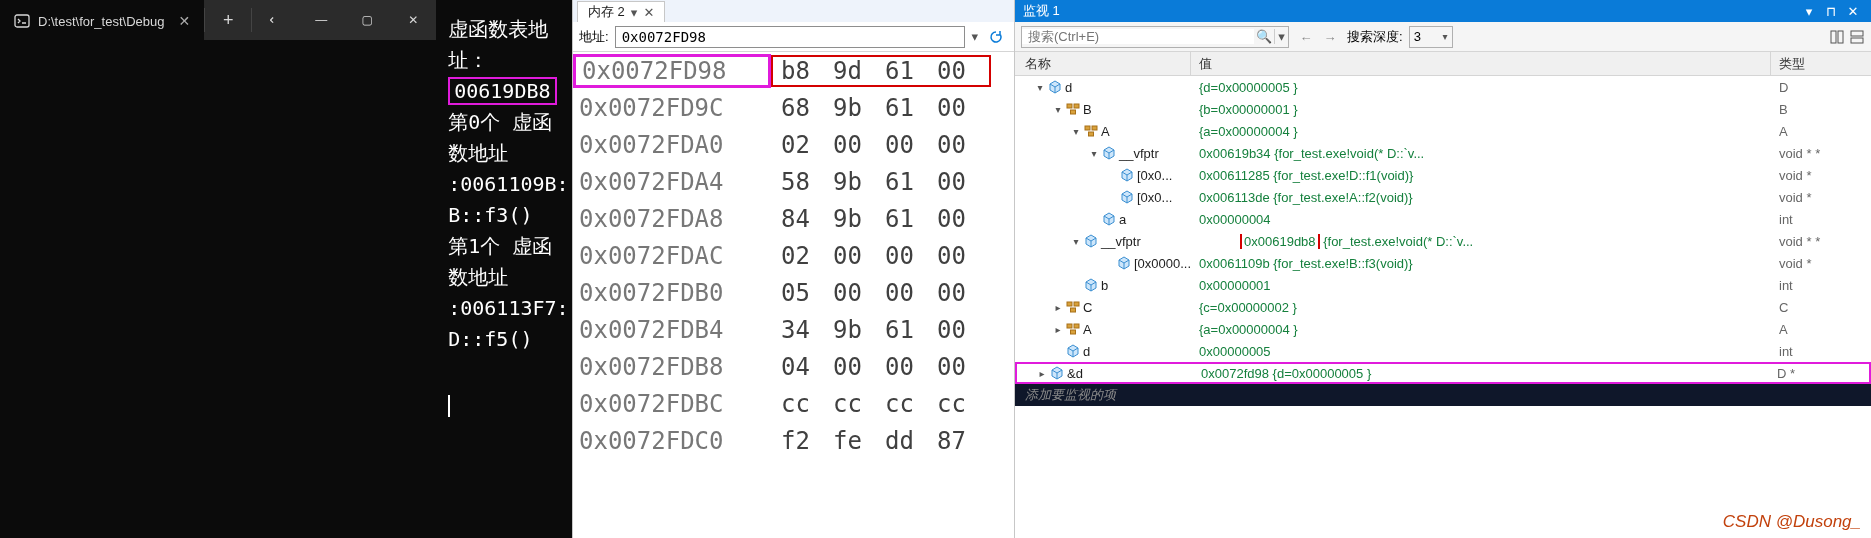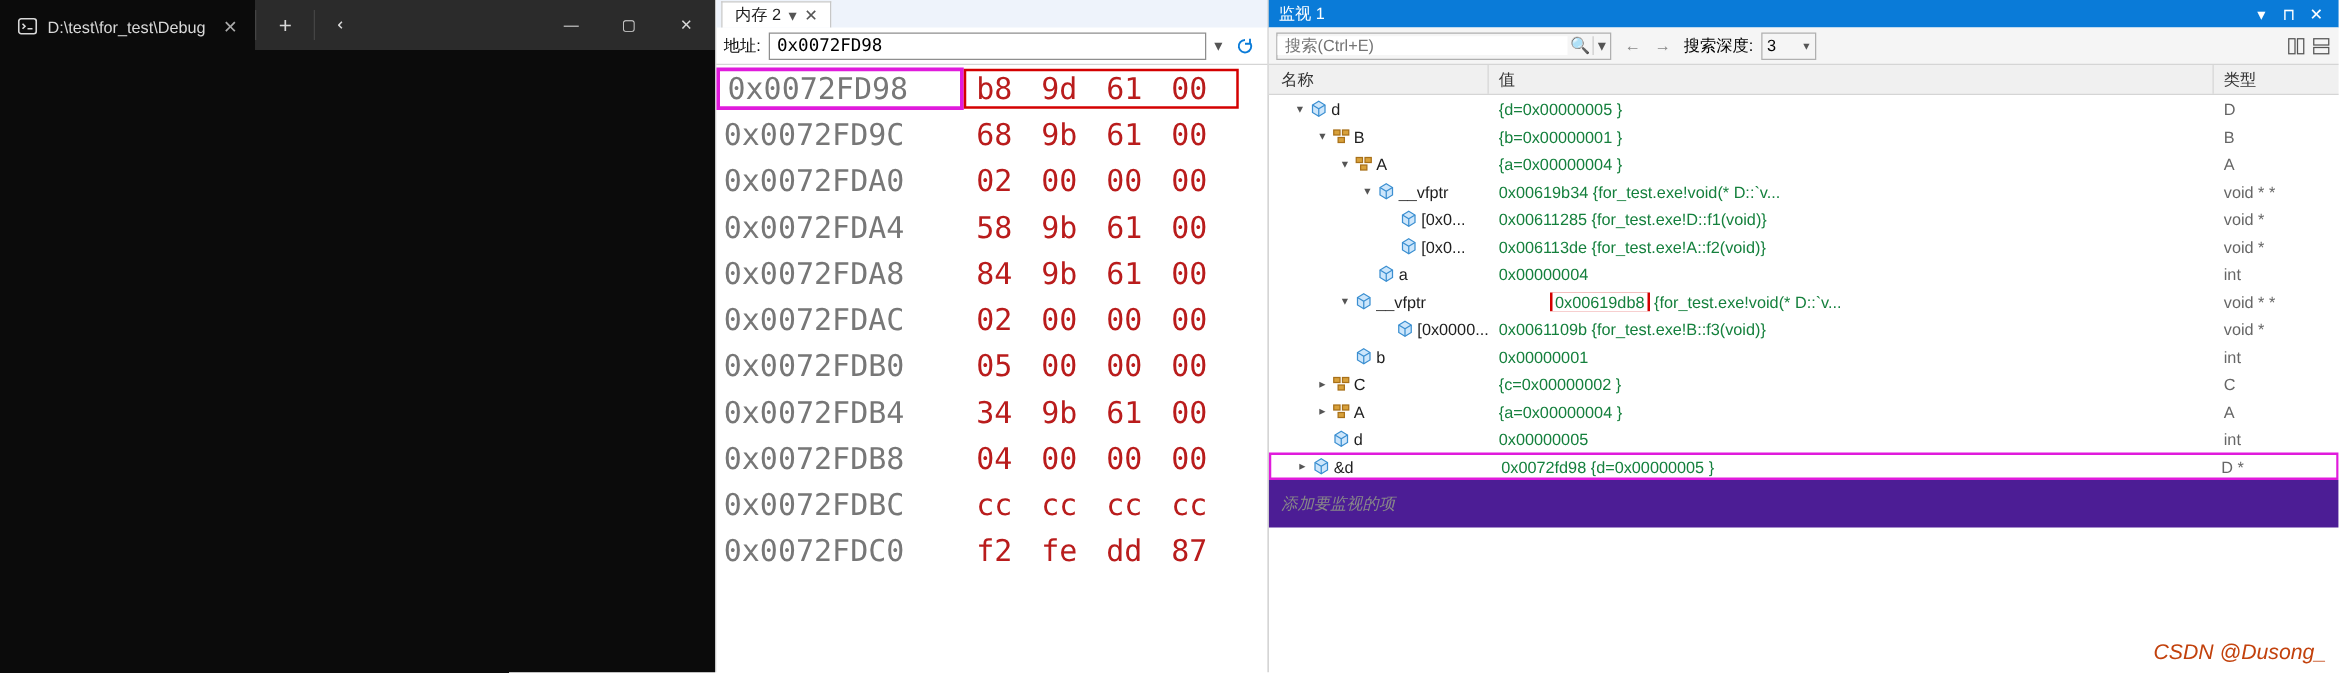--- a/index.html
+++ b/index.html
@@ -1,19 +1,19 @@
 <!DOCTYPE html>
 <html><head>
 <meta charset="utf-8">
 <style>
 * { box-sizing: border-box; margin: 0; padding: 0; }
 body { font-family: "Segoe UI", sans-serif; font-size: 13px; background: #fff; width: 1871px; height: 538px; overflow: hidden; display: flex; }
 
 
-.console { width: 572px; height: 538px; background: #0b0b0b; color: #e6e6e6; display: flex; flex-direction: column; }
+.console { width: 572px; height: 538px; background: #0b0b0b; color: #e6e6e6; display: flex; flex-direction: row; }
 .titlebar { height: 40px; background: #2b2b2b; display: flex; align-items: stretch; }
 .tab { display: flex; align-items: center; gap: 8px; padding: 0 14px; background: #0b0b0b; border-top: 2px solid transparent; }
 .tab-icon { width: 16px; height: 16px; display: inline-flex; }
 .tab-title { color: #d8d8d8; font-size: 13px; }
 .tab-close { margin-left: 6px; color: #aaa; font-size: 14px; }
 .newtab { width: 46px; display: flex; align-items: center; justify-content: center; color: #d8d8d8; font-size: 18px; }
 .titlebar-sep { width: 1px; background: #444; margin: 8px 0; }
 .win-ctrls { margin-left: auto; display: flex; }
 .win-btn { width: 46px; display: flex; align-items: center; justify-content: center; color: #d8d8d8; font-size: 12px; }
 .console-body { padding: 14px 12px; font-family: "Microsoft YaHei", Consolas, monospace; font-size: 20px; line-height: 1.55; color: #fff; }
@@ -24,21 +24,21 @@
 .memory { width: 442px; border-left: 1px solid #c7c7c7; background: #fff; display: flex; flex-direction: column; }
 .panel-tabbar { height: 22px; background: #eef3fb; display: flex; align-items: flex-end; padding-left: 4px; }
 .panel-tab { background: #fff; border: 1px solid #c7c7c7; border-bottom: none; padding: 1px 10px; font-size: 13px; color: #1e1e1e; display: flex; align-items: center; gap: 6px; }
 .panel-tab .x { color: #555; }
 .mem-toolbar { height: 30px; display: flex; align-items: center; gap: 6px; padding: 12px 6px; border-bottom: 1px solid #d5d5d5; }
 .mem-addr-input { flex: 1; height: 22px; border: 1px solid #8e8e8e; padding: 0 6px; font-family: Consolas, monospace; font-size: 14px; }
 .refresh-btn { width: 24px; height: 24px; display: flex; align-items: center; justify-content: center; border: 1px solid transparent; }
 .mem-body { flex: 1; overflow: hidden; }
 .mem-row { display: flex; height: 37px; align-items: center; font-family: Consolas, monospace; font-size: 24px; color: #777; }
 .mem-addr { width: 198px; padding-left: 6px; }
-.mem-bytes { display: flex; gap: 0; padding-left: 10px; color: #b91c1c; }
+.mem-bytes { display: flex; gap: 0; padding-left: 10px; color: #404040; }
 .mem-bytes span { width: 52px; }
 .mem-row.hl-addr .mem-addr { border: 3px solid #e01bdc; }
 .mem-row.hl-bytes .mem-bytes { border: 2px solid #d40000; padding-left: 8px; }
 
 
 .watch { flex: 1; border-left: 1px solid #c7c7c7; display: flex; flex-direction: column; }
 .watch-title { height: 22px; background: #0a7bd8; color: #fff; display: flex; align-items: center; padding: 0 8px; font-size: 13px; gap: 8px; }
 .watch-title-right { margin-left: auto; display: flex; gap: 2px; }
 .wt-btn { width: 20px; height: 18px; display: flex; align-items: center; justify-content: center; }
 .watch-toolbar { height: 30px; display: flex; align-items: center; gap: 6px; padding: 0 6px; border-bottom: 1px solid #d5d5d5; background: #f5f5f5; }
@@ -61,21 +61,21 @@
 .wtype { width: 100px; padding-left: 8px; color: #666; }
 .exp { width: 14px; display: inline-flex; justify-content: center; color: #555; font-size: 10px; }
 .ico { width: 16px; height: 16px; display: inline-flex; margin-right: 2px; }
 .indent-1 { padding-left: 18px; }
 .indent-2 { padding-left: 36px; }
 .indent-3 { padding-left: 54px; }
 .indent-4 { padding-left: 72px; }
 .indent-5 { padding-left: 90px; }
 .hl-red .wvalue span.box { border: 2px solid #d40000; padding: 0 2px; margin-left: 41px; }
 .hl-mag { border: 2px solid #e01bdc; }
-.add-row { height: 38px; background: #4c1d95; font-style: italic; color: #888; padding-left: 10px; display: flex; align-items: center; }
+.add-row { height: 22px; background: #0f172a; font-style: italic; color: #888; padding-left: 10px; display: flex; align-items: center; }
 .watermark { position: absolute; right: 10px; bottom: 6px; color: #c2410c; font-size: 17px; font-style: italic; }
 
 svg { display: block; }
 </style>
 </head>
 <body>
 
 <div class="console">
   <div class="titlebar">
     <div class="tab">
@@ -90,20 +90,32 @@
     </div>
     <div class="titlebar-sep"></div>
     <div class="newtab">+</div>
     <div class="titlebar-sep"></div>
     <div class="newtab" style="transform:rotate(90deg);font-size:14px">⌄</div>
     <div class="win-ctrls">
       <div class="win-btn">—</div>
       <div class="win-btn">▢</div>
       <div class="win-btn">✕</div>
     </div>
+  </div>
+  <div class="console-body">
+    <div class="vt-line">
+      <span>虚函数表地址：</span><span class="hl">00619DB8</span>
+    </div>
+    <div class="vt-line">
+      <span> 第0个 虚函数地址  :</span><span>0061109B</span><span>:   B::f3()</span>
+    </div>
+    <div class="vt-line">
+      <span> 第1个 虚函数地址  :</span><span>006113F7</span><span>:   D::f5()</span>
+    </div>
+    <span class="cursor"></span>
   </div>
 </div>
 
 <div class="memory">
   <div class="panel-tabbar">
     <div class="panel-tab">
       <span>内存 2</span>
       <span class="x">▾</span>
       <span class="x">✕</span>
     </div>

